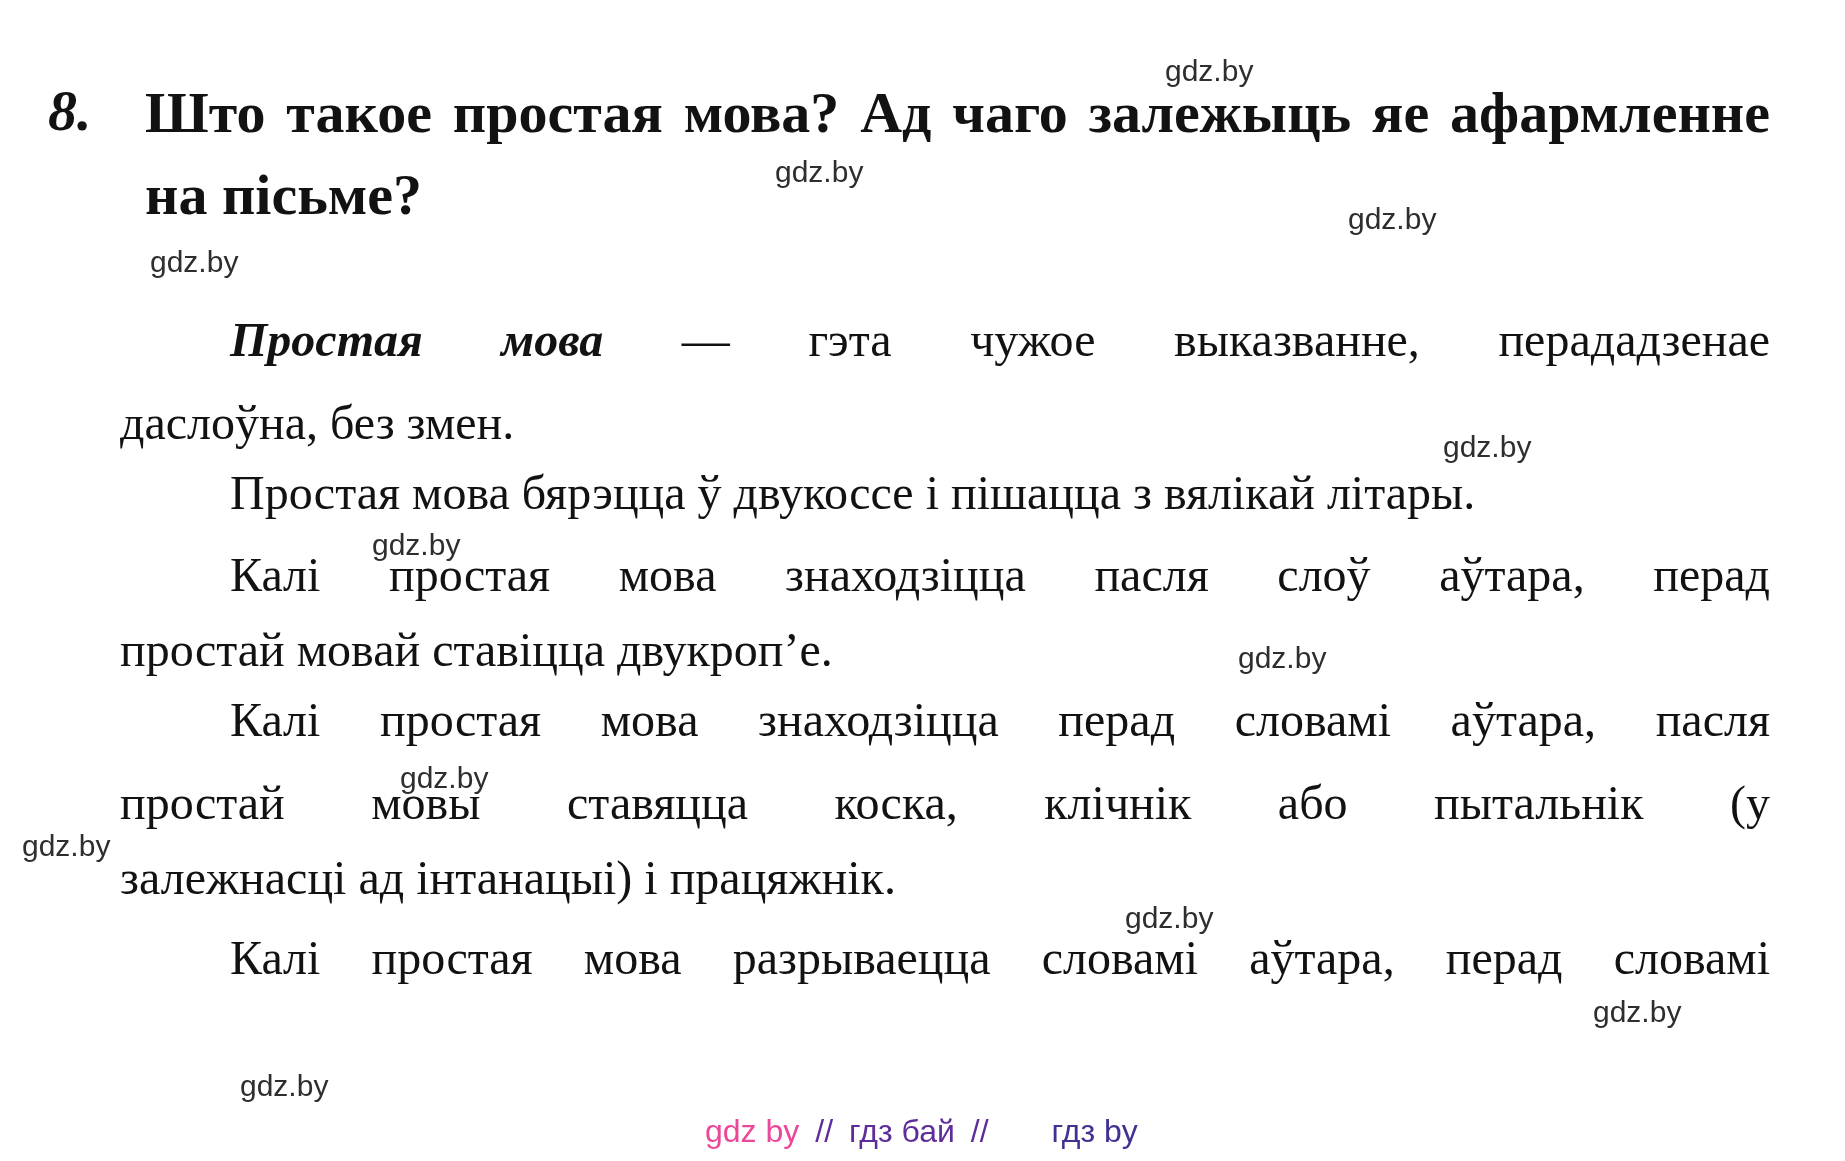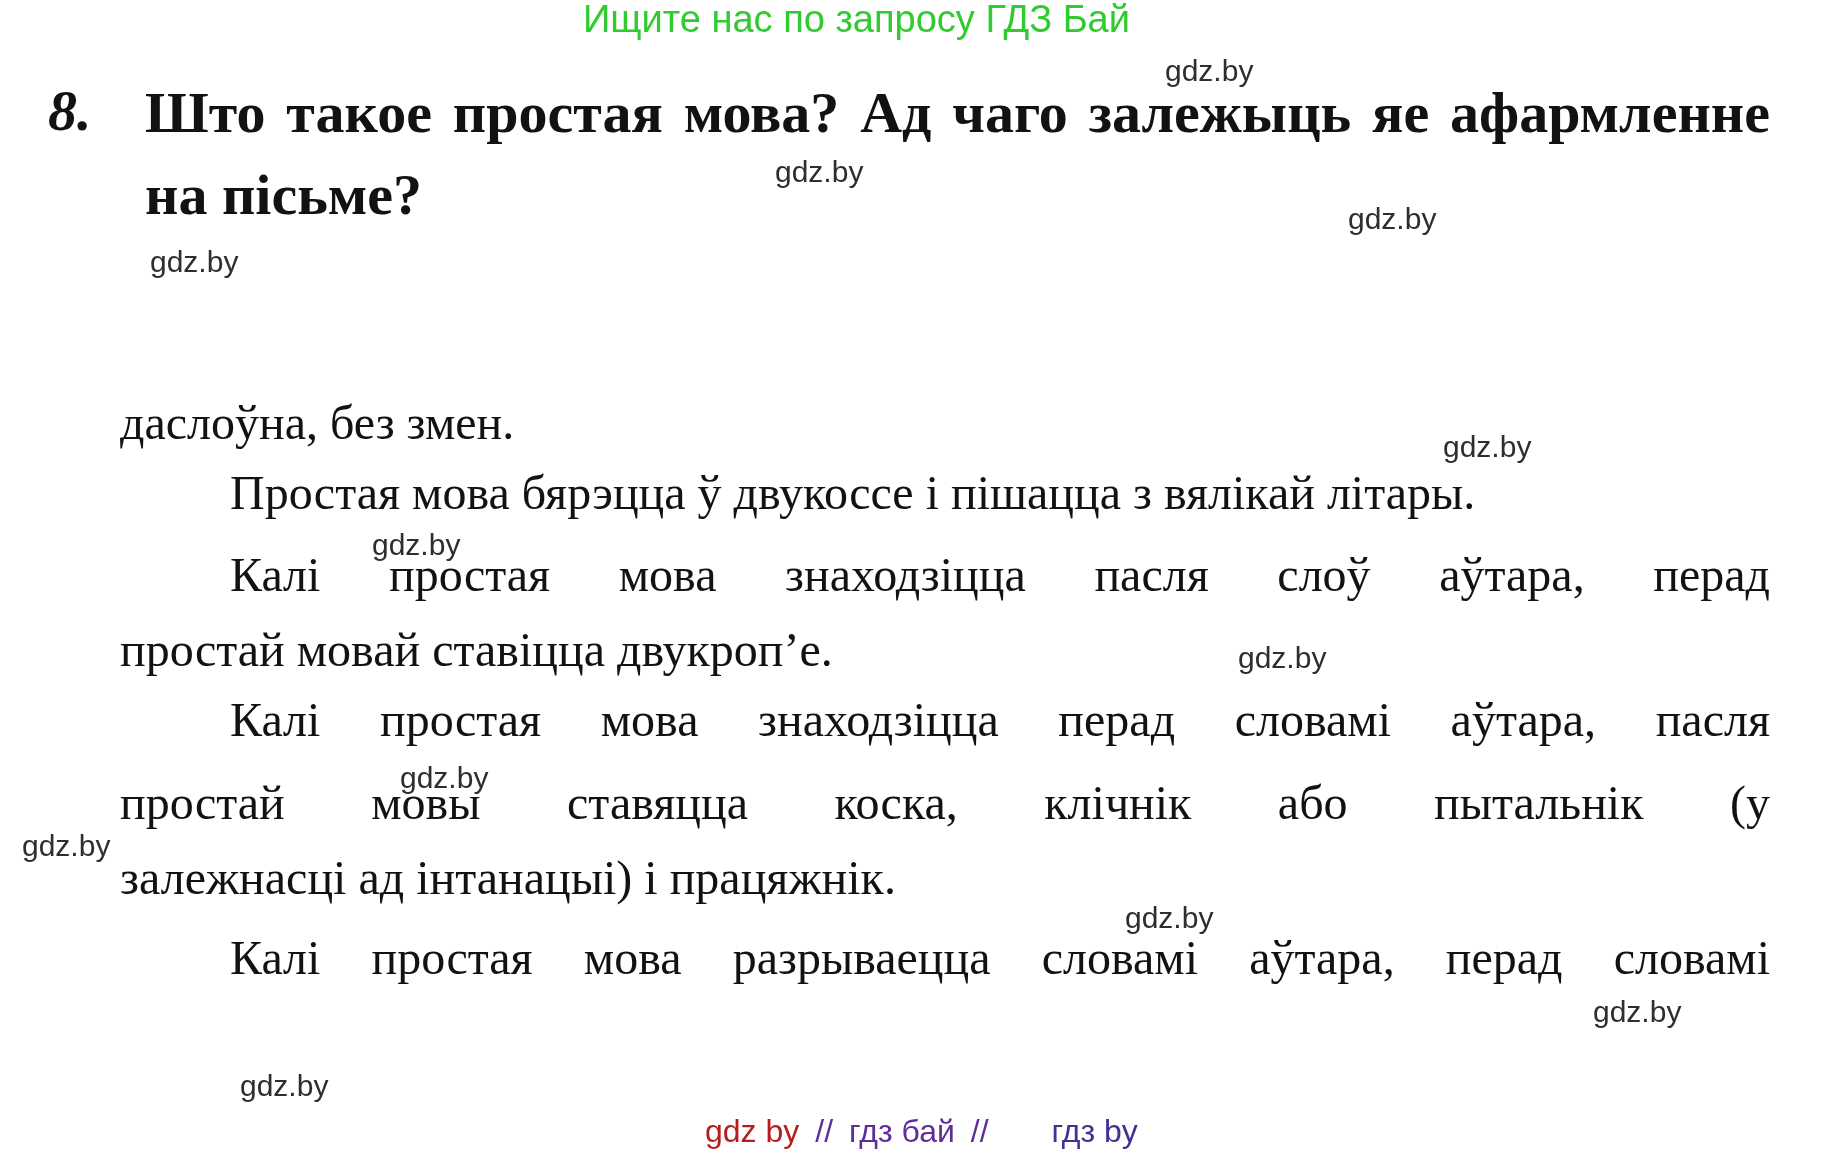--- a/index.html
+++ b/index.html
@@ -75,26 +75,29 @@
     font-size: 32px;
     line-height: 1.1;
     white-space: nowrap;
   }
 </style>
 </head>
 <body>
 
 <div class="page">
 
-  <div class="promo" style="color: rgb(47, 203, 47);">Ищите нас по запросу ГДЗ Бай</div>
 
   <div class="qnum">8.</div>
   <div class="h-line h1">Што такое простая мова? Ад чаго залежыць яе афармленне</div>
   <div class="h-line h2">на пісьме?</div>
 
+  <div class="bline jl ind" style="top:311px">
+    <span class="lead">Простая мова</span>
+    <span>— гэта чужое выказванне, перададзенае</span>
+  </div>
   <div class="bline nw" style="top:394px">даслоўна, без змен.</div>
 
   <div class="bline nw ind" style="top:464px">Простая мова бярэцца ў двукоссе і пішацца з вялікай літары.</div>
 
   <div class="bline jl ind" style="top:546px">Калі простая мова знаходзіцца пасля слоў аўтара, перад</div>
   <div class="bline nw" style="top:621px">простай мовай ставіцца двукроп’е.</div>
 
   <div class="bline jl ind" style="top:691px">Калі простая мова знаходзіцца перад словамі аўтара, пасля</div>
   <div class="bline jl" style="top:774px">простай мовы ставяцца коска, клічнік або пытальнік (у</div>
   <div class="bline nw" style="top:849px">залежнасці ад інтанацыі) і працяжнік.</div>
@@ -108,20 +111,20 @@
   <div class="wm" style="left: 1443px; top: 432px; color: rgb(46, 46, 46);">gdz.by</div>
   <div class="wm" style="left: 372px; top: 530px; color: rgb(46, 46, 46);">gdz.by</div>
   <div class="wm" style="left: 1238px; top: 643px; color: rgb(46, 46, 46);">gdz.by</div>
   <div class="wm" style="left: 400px; top: 763px; color: rgb(46, 46, 46);">gdz.by</div>
   <div class="wm" style="left: 22px; top: 831px; color: rgb(46, 46, 46);">gdz.by</div>
   <div class="wm" style="left: 1125px; top: 903px; color: rgb(46, 46, 46);">gdz.by</div>
   <div class="wm" style="left: 1593px; top: 997px; color: rgb(46, 46, 46);">gdz.by</div>
   <div class="wm" style="left: 240px; top: 1071px; color: rgb(46, 46, 46);">gdz.by</div>
 
   <div class="footer">
-    <span style="color: #b91c1c;">gdz by</span>
+    <span style="color: #ec4899;">gdz by</span>
     <span style="color: rgb(95, 45, 154);">//</span>
     <span style="color: rgb(95, 45, 154);">гдз бай</span>
     <span style="color: rgb(95, 45, 154);">//</span>
     <span style="color: rgb(67, 48, 147); margin-left: 47px;">гдз by</span>
   </div>
 
 </div>
 
 </body></html>

